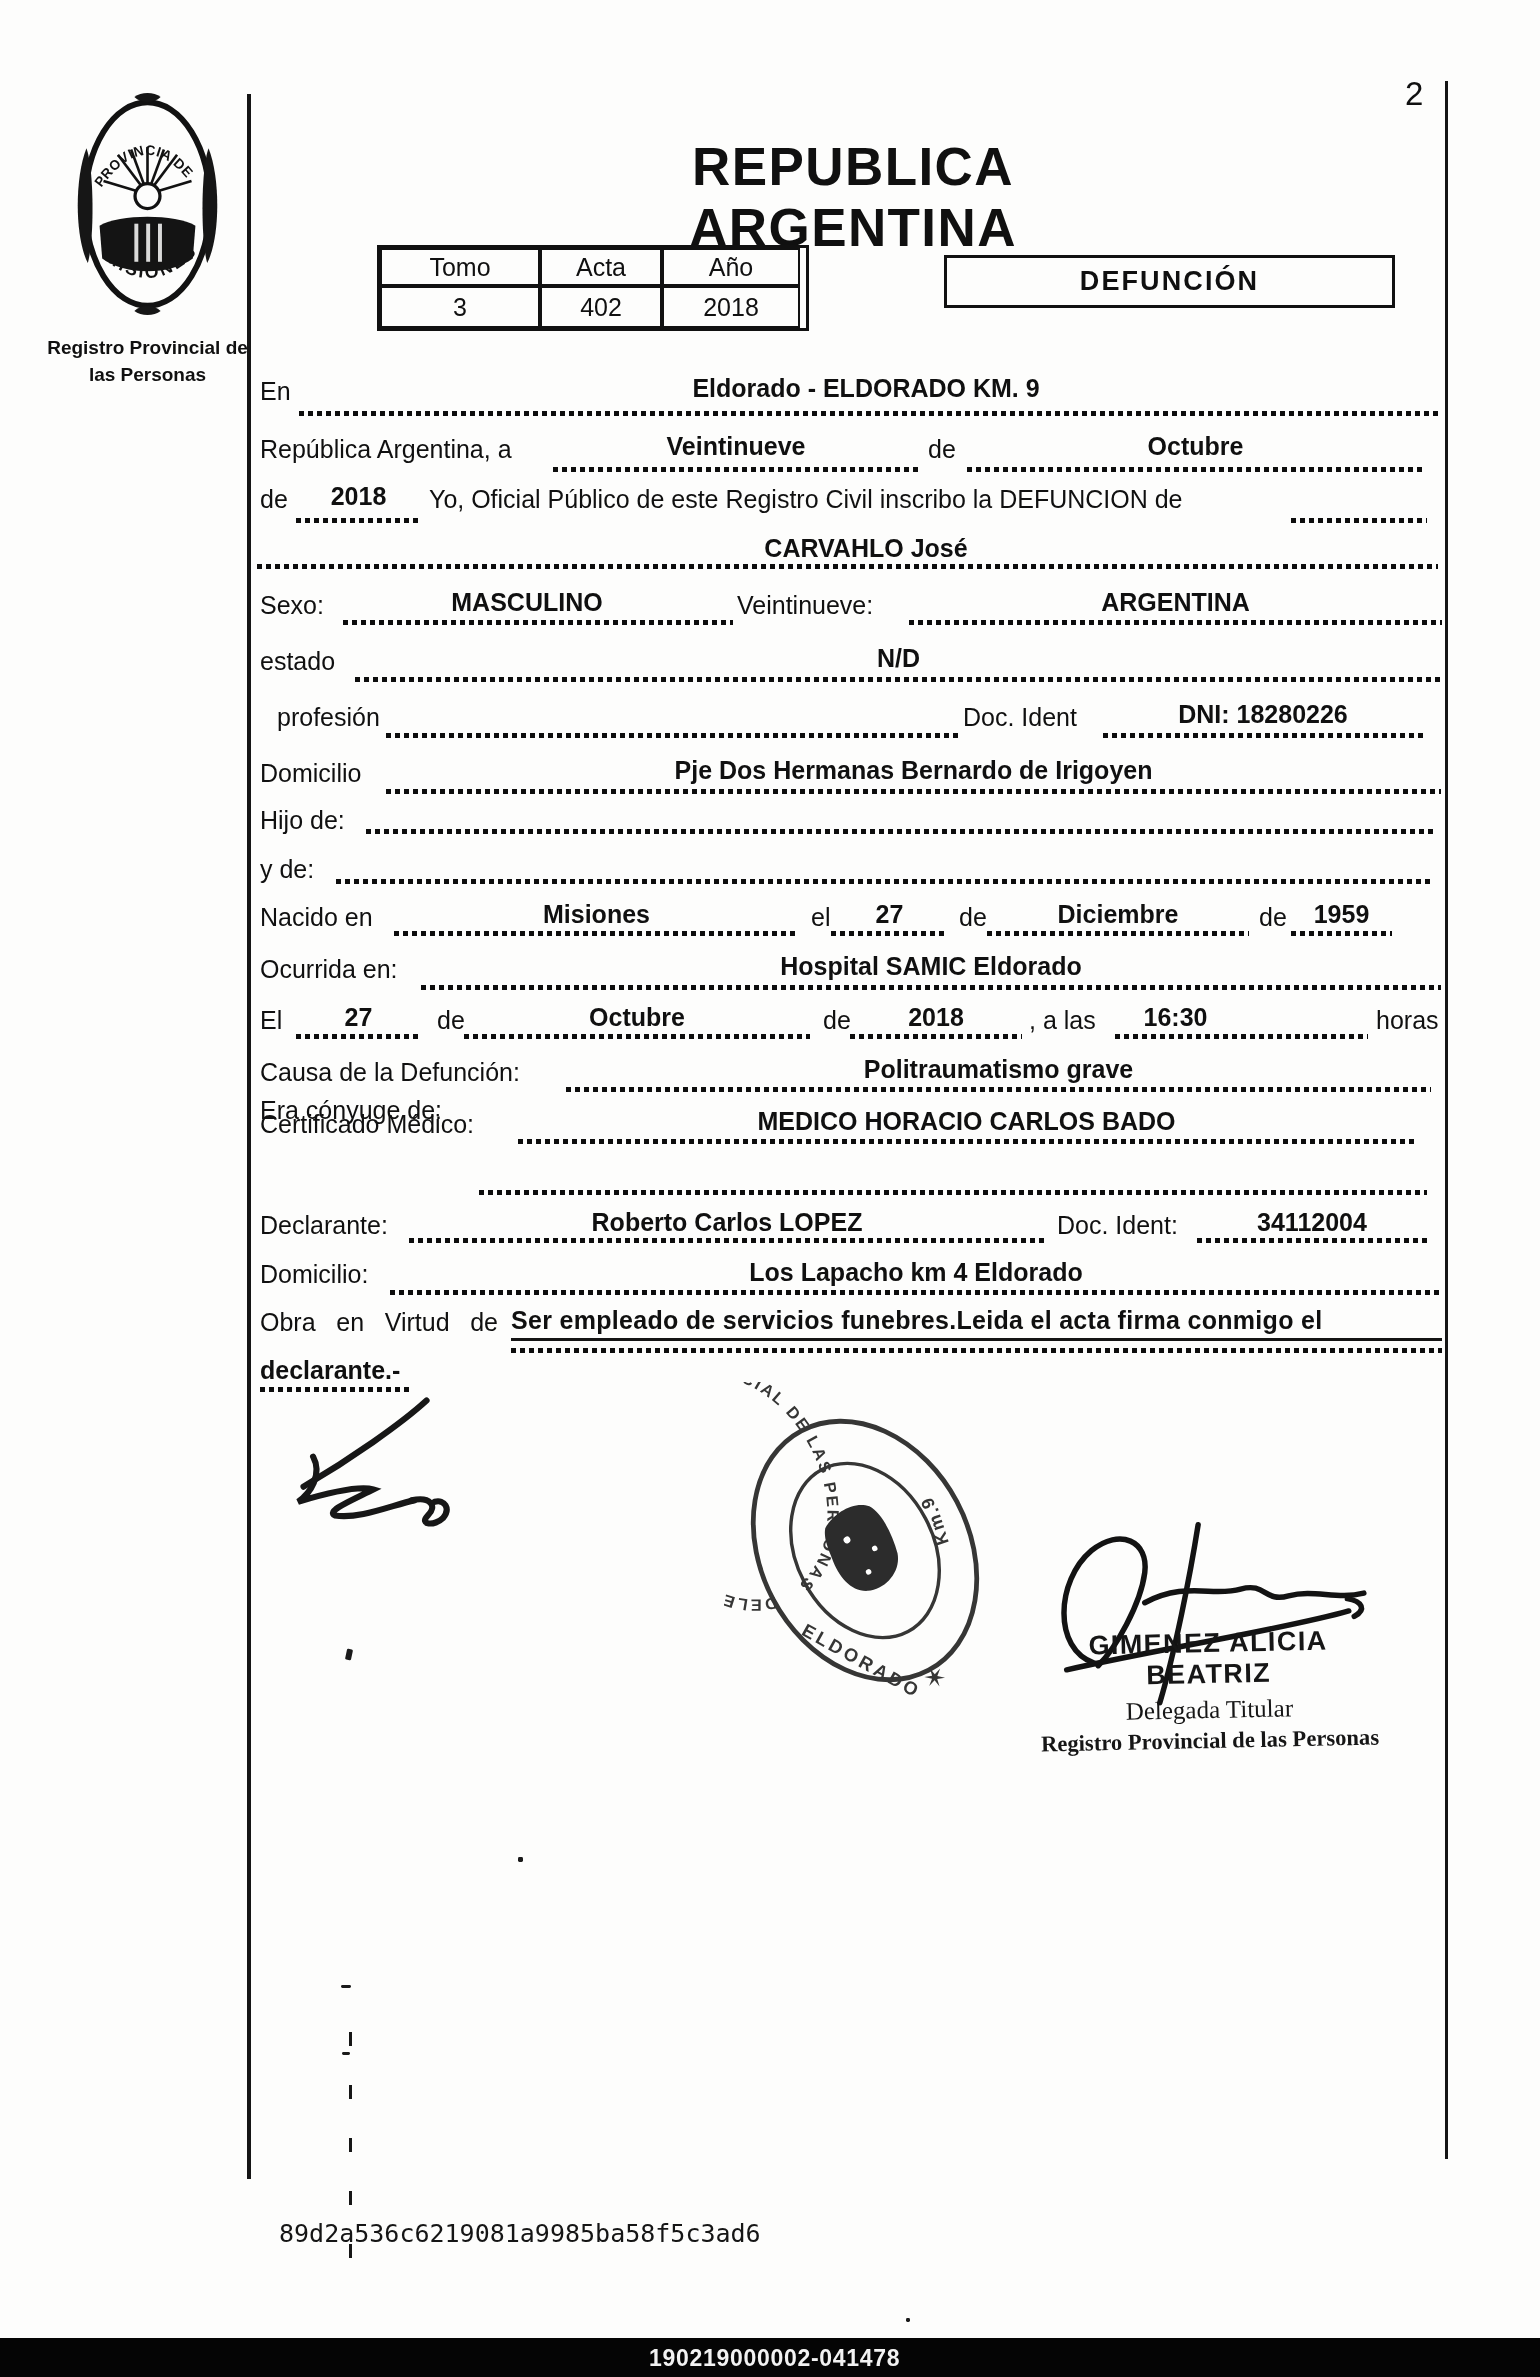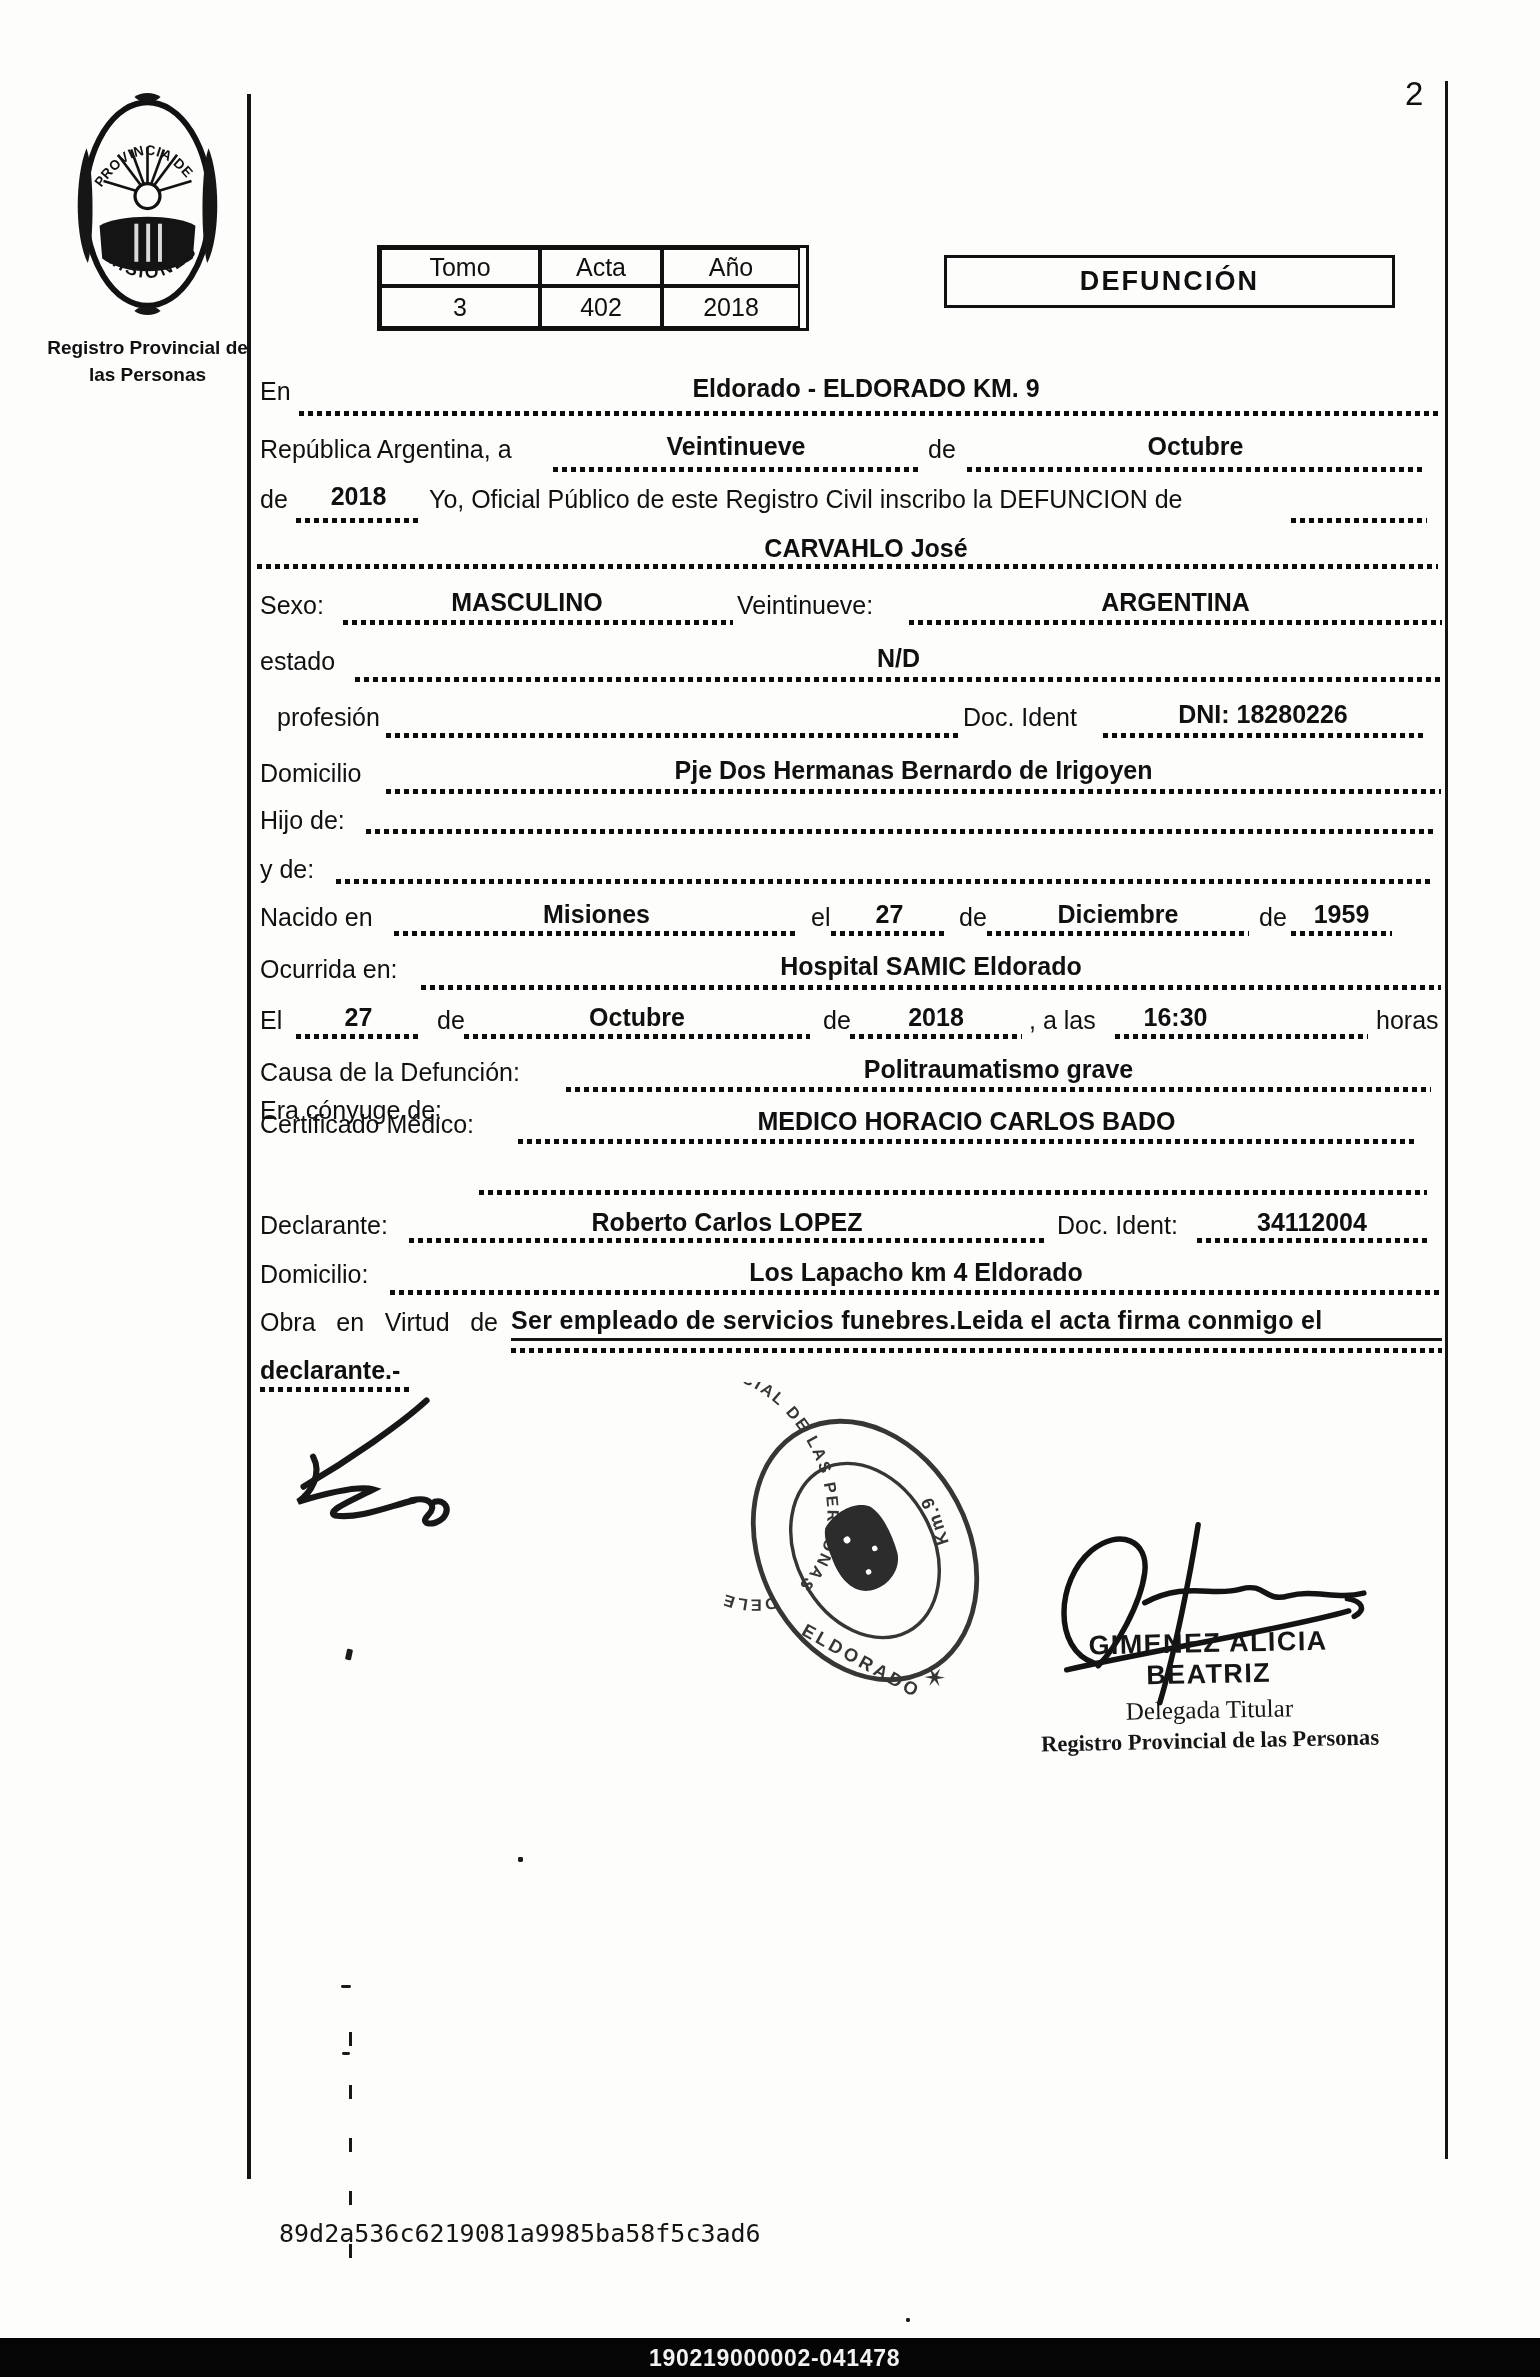--- a/index.html
+++ b/index.html
@@ -79,20 +79,21 @@
     <rect x="95" y="205" width="6" height="58" fill="#fdfdfc" opacity=".85"></rect>
     <rect x="113" y="205" width="6" height="58" fill="#fdfdfc" opacity=".85"></rect>
     <rect x="131" y="205" width="6" height="58" fill="#fdfdfc" opacity=".85"></rect>
   </svg>
 
   <div class="orgname">
     <div>Registro Provincial de</div>
     <div>las Personas</div>
   </div>
 
+  <div class="title">REPUBLICA ARGENTINA</div>
 
   <div class="acta-table">
     <div class="acta-cell">Tomo</div>
     <div class="acta-cell">Acta</div>
     <div class="acta-cell">Año</div>
     <div class="acta-cell">3</div>
     <div class="acta-cell">402</div>
     <div class="acta-cell">2018</div>
   </div>
 

